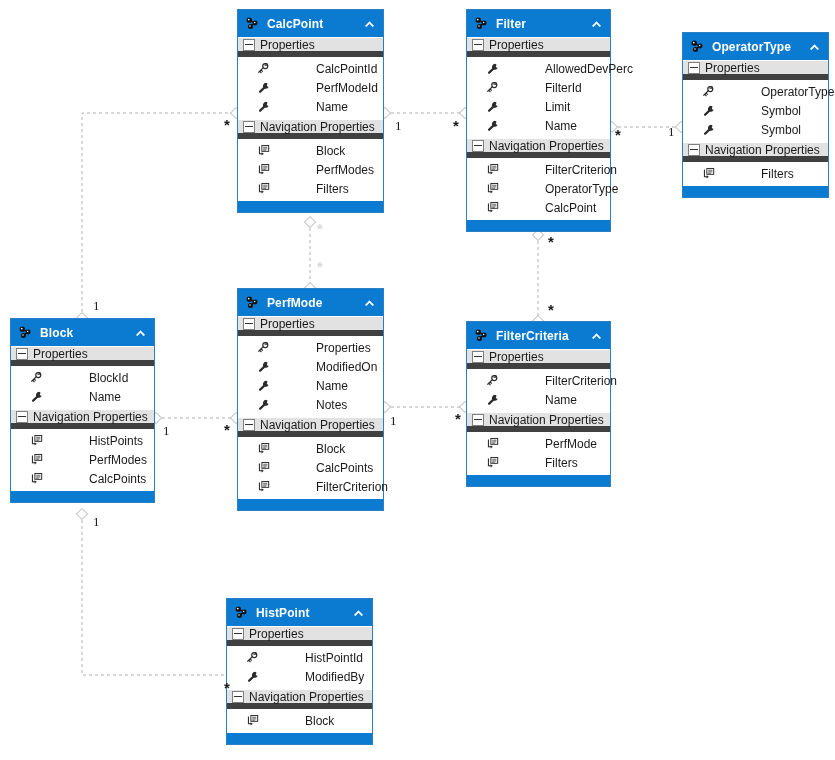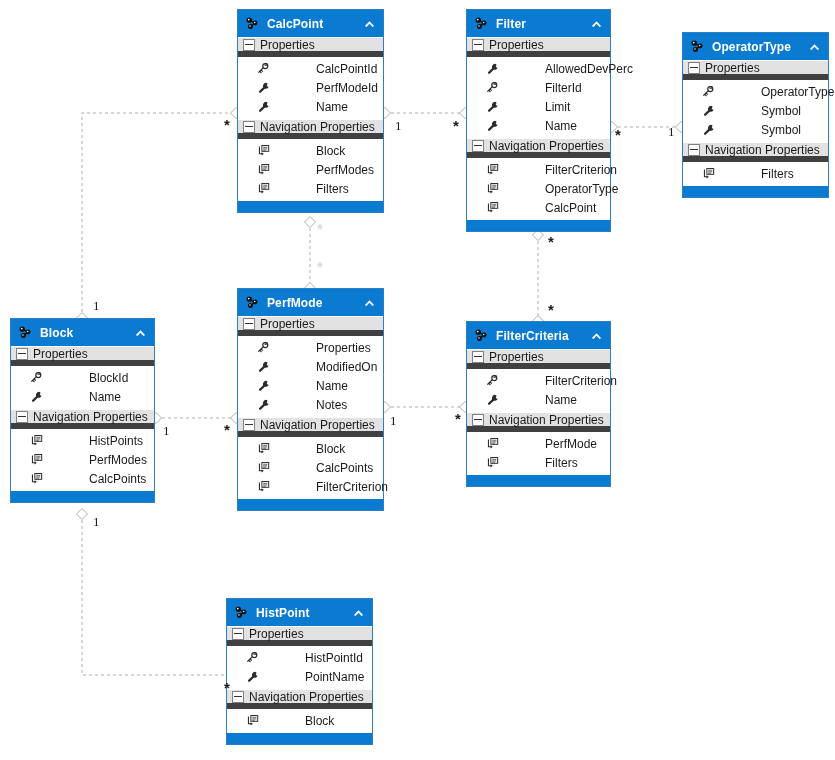--- a/index.html
+++ b/index.html
@@ -615,21 +615,21 @@
                 <rect x="9.2" y="1.4" width="3.6" height="1.4" fill="#2b2b2b"></rect>
                 <rect x="9.2" y="3.4" width="3.6" height="1.2" fill="#2b2b2b"></rect>
               </svg>
               <span class="ptext">HistPointId</span>
             </div>
             <div class="prop-row">
               <svg class="pic" viewBox="0 0 16 16">
                 <path d="M11.8 2.0 a3.6 3.6 0 1 0 2.3 4.4 l-2.5 -1.0 0.3 -2.2 z" fill="#2b2b2b" transform="rotate(10 8 8)"></path>
                 <path d="M9.6 7.4 L3.2 13.4 a1.5 1.5 0 0 0 2.1 2.1 L11.4 9.4 z" fill="#2b2b2b" transform="translate(-0.5,-1.2)"></path>
               </svg>
-              <span class="ptext">PointName</span>
+              <span class="ptext">ModifiedBy</span>
             </div>
           </div>
           <div class="group-row">
             <span class="expander"></span>
             <span class="gtext">Navigation Properties</span>
           </div>
           <div class="prop-list">
             <div class="prop-row">
               <svg class="pic" viewBox="0 0 16 16">
                 <rect x="6.0" y="1.8" width="8.4" height="7.2" fill="#ffffff" stroke="#2b2b2b" stroke-width="1.2"></rect>

